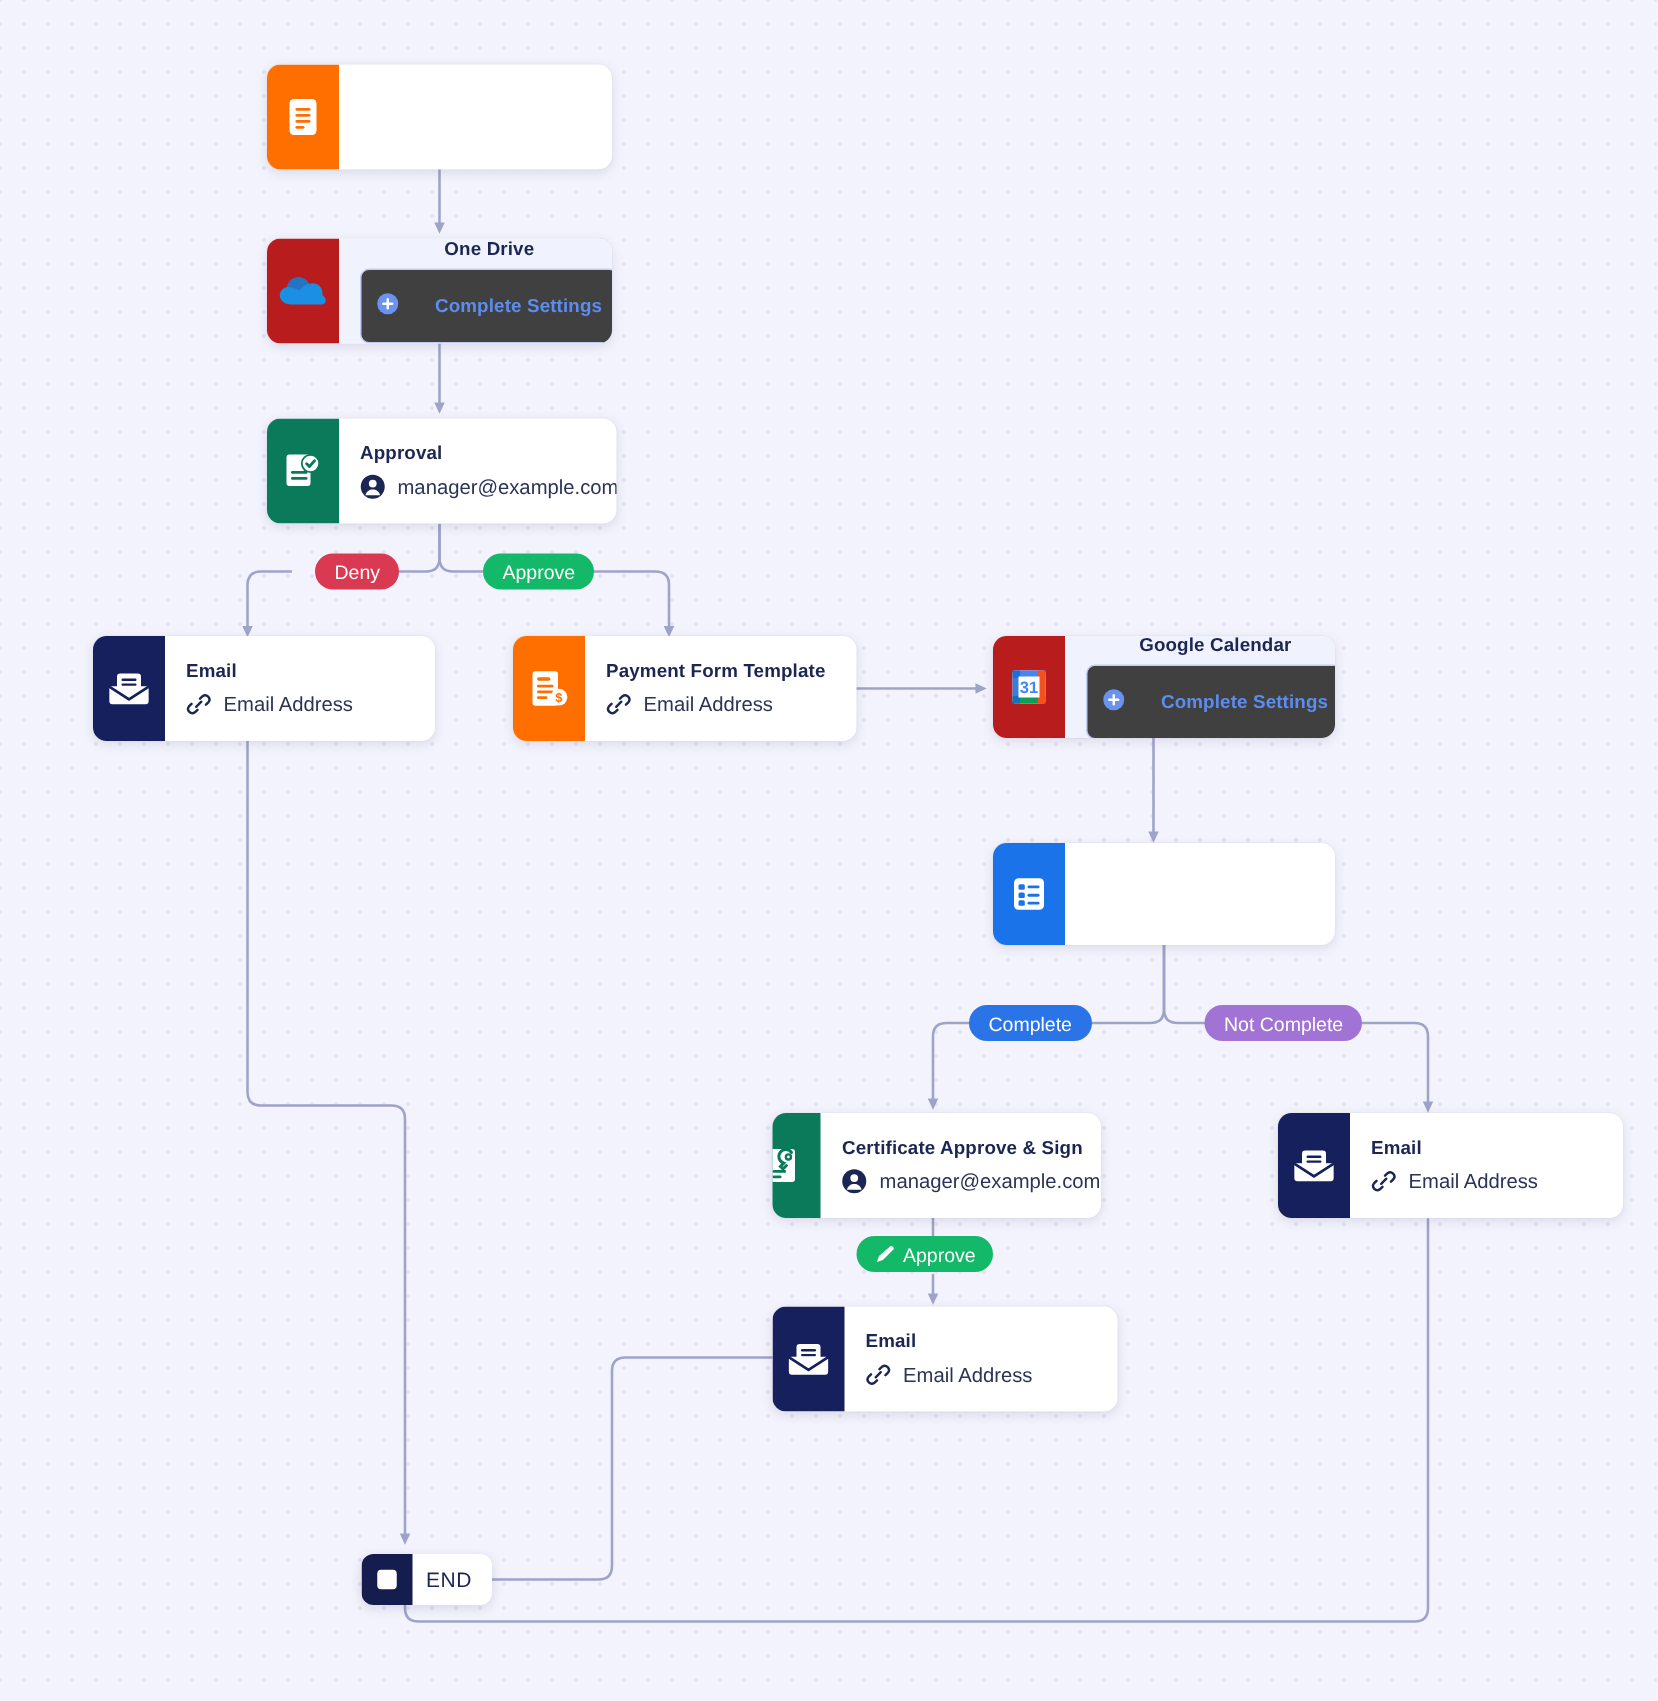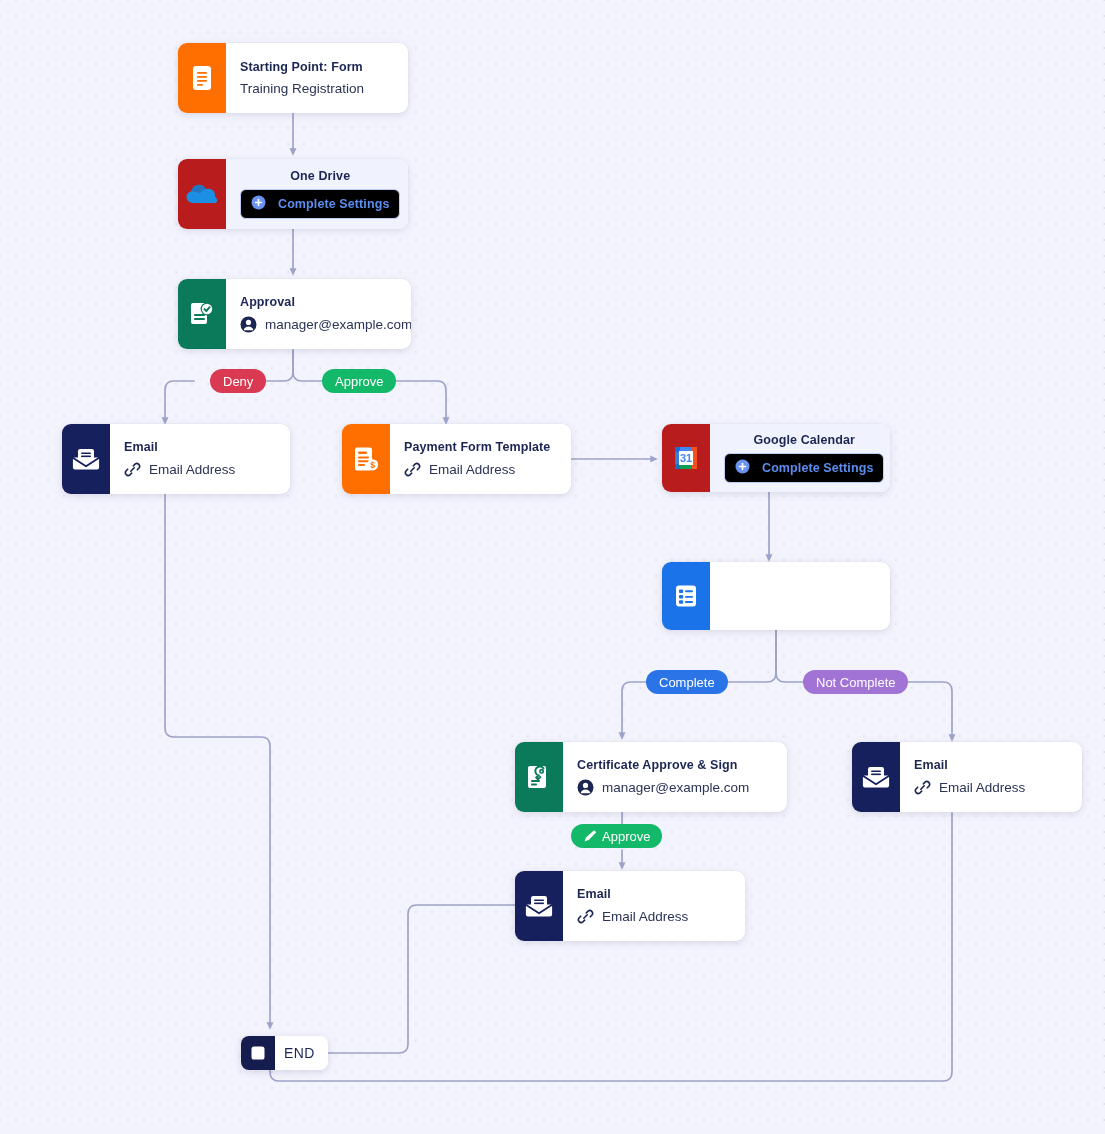--- a/index.html
+++ b/index.html
@@ -65,25 +65,25 @@
   .tile-green  { background: #0a7a5a; }
   .tile-navy   { background: #16205c; }
   .tile-blue   { background: #1a73e8; }
   .tile-white  { background: #b91c1c; }
 
   
   .cs-btn {
     display: flex;
     align-items: center;
     justify-content: center;
-    gap: 12px;
-    background: #000000;
+    gap: 24px;
+    background: #404040;
     border: 1px solid #bfcdf4;
     border-radius: 6px;
-    padding: 5px 10px;
+    padding: 15px 10px;
     font-size: 12.5px;
     font-weight: bold;
     color: #5b8def;
     letter-spacing: .1px;
     white-space: nowrap;
     cursor: pointer;
   }
   .node.has-btn .body { padding: 9px 12px 9px 14px; gap: 6px; }
   .node.has-btn { background: #ffffff; }
   .node.has-btn .body { background: #f0f3fd; text-align: center; }
@@ -183,26 +183,20 @@
   <div class="node" style="left:178px; top:43px; width:230px; height:70px;">
     <div class="ico tile-orange">
       <svg width="24" height="28" viewBox="0 0 24 28" aria-hidden="true">
         <rect x="3" y="2" width="18" height="24" rx="3" fill="#ffffff"></rect>
         <rect x="7" y="8" width="10" height="1.8" rx="0.9" fill="#ff6f00"></rect>
         <rect x="7" y="12" width="10" height="1.8" rx="0.9" fill="#ff6f00"></rect>
         <rect x="7" y="16" width="10" height="1.8" rx="0.9" fill="#ff6f00"></rect>
         <rect x="7" y="20" width="6" height="1.8" rx="0.9" fill="#ff6f00"></rect>
       </svg>
     </div>
-    <div class="body">
-      <div class="title">Starting Point: Form</div>
-      <div class="sub">
-        <span>Training Registration</span>
-      </div>
-    </div>
   </div>
 
   <div class="node has-btn" style="left:178px; top:159px; width:230px; height:70px;">
     <div class="ico tile-white">
       <svg width="34" height="22" viewBox="0 0 34 22" aria-hidden="true">
         <path d="M9,20 C4.5,20 1.5,17.2 1.5,13.9 C1.5,11.1 3.6,8.8 6.4,8.3 C6.9,4.6 10.1,1.8 14,1.8 C17.1,1.8 19.8,3.6 21,6.2 C21.7,5.9 22.5,5.8 23.3,5.8 C27,5.8 30,8.6 30,12.1 C30,12.6 29.9,13.1 29.8,13.6 C31.2,14.3 32.2,15.7 32.2,17.3 C32.2,18.8 31.2,20 29.2,20 Z" fill="#1a8fe3"></path>
         <path d="M6.4,8.3 C6.9,4.6 10.1,1.8 14,1.8 C17.1,1.8 19.8,3.6 21,6.2 C18.7,6.6 16.3,8.3 15,10.6 C12.3,9.1 8.9,8.4 6.4,8.3 Z" fill="#2d5fa8" opacity=".55"></path>
       </svg>
     </div>
     <div class="body">
@@ -352,21 +346,21 @@
   </div>
 
   <div class="pill pill-blue" style="left:646px; top:670px;">
     <span>Complete</span>
   </div>
 
   <div class="pill pill-purp" style="left:803px; top:670px;">
     <span>Not Complete</span>
   </div>
 
-  <div class="node" style="left:515px; top:742px; width:272px; height:70px;">
+  <div class="node" style="left:515px; top:742px; width:219px; height:70px;justify-content:center;">
     <div class="ico tile-green">
       <svg width="26" height="28" viewBox="0 0 26 28" aria-hidden="true">
         <path d="M4,3 h14 a2,2 0 0 1 2,2 v18 a2,2 0 0 1 -2,2 h-14 a2,2 0 0 1 -2,-2 v-18 a2,2 0 0 1 2,-2 z" fill="#ffffff"></path>
         <rect x="5" y="17" width="9" height="1.9" rx=".9" fill="#0a7a5a"></rect>
         <rect x="5" y="20.6" width="6" height="1.9" rx=".9" fill="#0a7a5a"></rect>
         <path d="M17.6,5.3 a4.6,4.6 0 1 0 -5.1,7.1 l-2.2,2.2 1.7,1.7 2.3,-2.3" fill="none" stroke="#0a7a5a" stroke-width="2" stroke-linecap="round"></path>
         <circle cx="15.6" cy="8.3" r="1.7" fill="#ffffff" stroke="#0a7a5a" stroke-width="1.6"></circle>
       </svg>
     </div>
     <div class="body">

